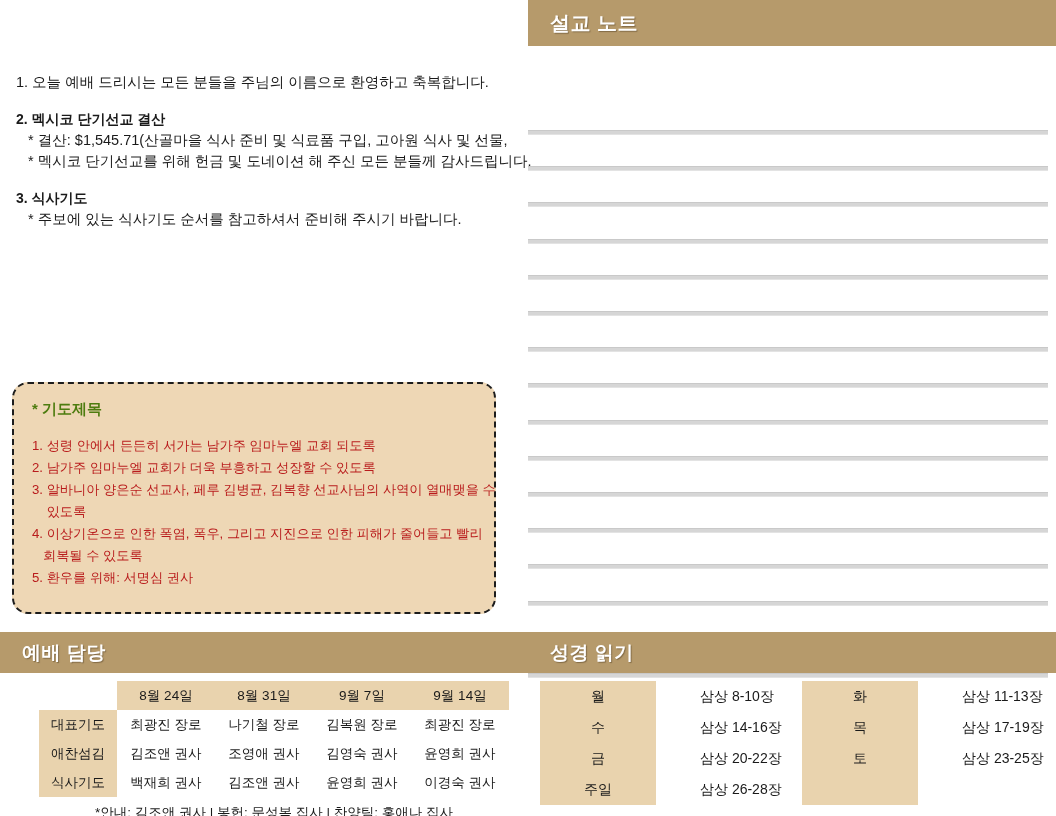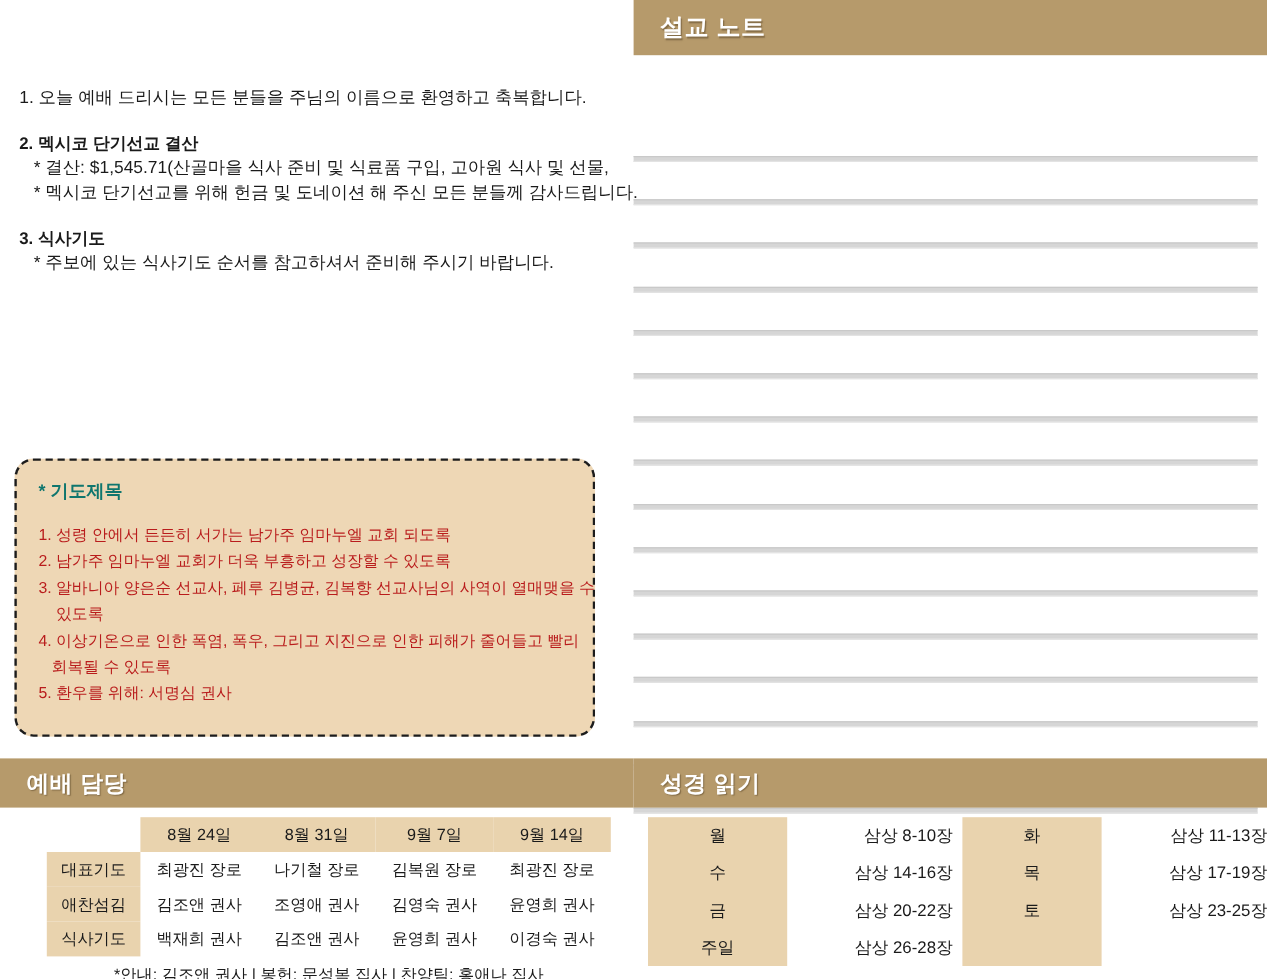--- a/index.html
+++ b/index.html
@@ -76,21 +76,21 @@
     box-sizing: border-box;
     background: #eed7b5;
     border: 2px dashed #1c1c1c;
     border-radius: 16px;
     padding: 16px 18px 10px 18px;
   }
   .prayer-title {
     font-size: 15px;
     font-weight: bold;
     margin-bottom: 16px;
-    color: #0f766e;
+    color: #4d7c0f;
   }
   .prayer-line {
     font-size: 13.2px;
     line-height: 22px;
     white-space: pre;
     color: #b91c1c;
   }
 
   
   .notes {
@@ -172,21 +172,21 @@
     width: 116px;
   }
   .bible-refs { width: 138px; }
   .bible-cell {
     height: 31px;
     line-height: 31px;
     font-size: 14px;
     text-align: center;
     color: #1a1a1a;
   }
-  .bible-refs .bible-cell { text-align: right; }
+  .bible-refs .bible-cell { text-align: left; margin-left: 44px; }
   .spacer-col { width: 14px; }
 </style>
 </head>
 <body>
 
 <div class="page">
 
 
   <div class="bar" id="bar-sermon">
     <span class="bar-title">설교 노트</span>

